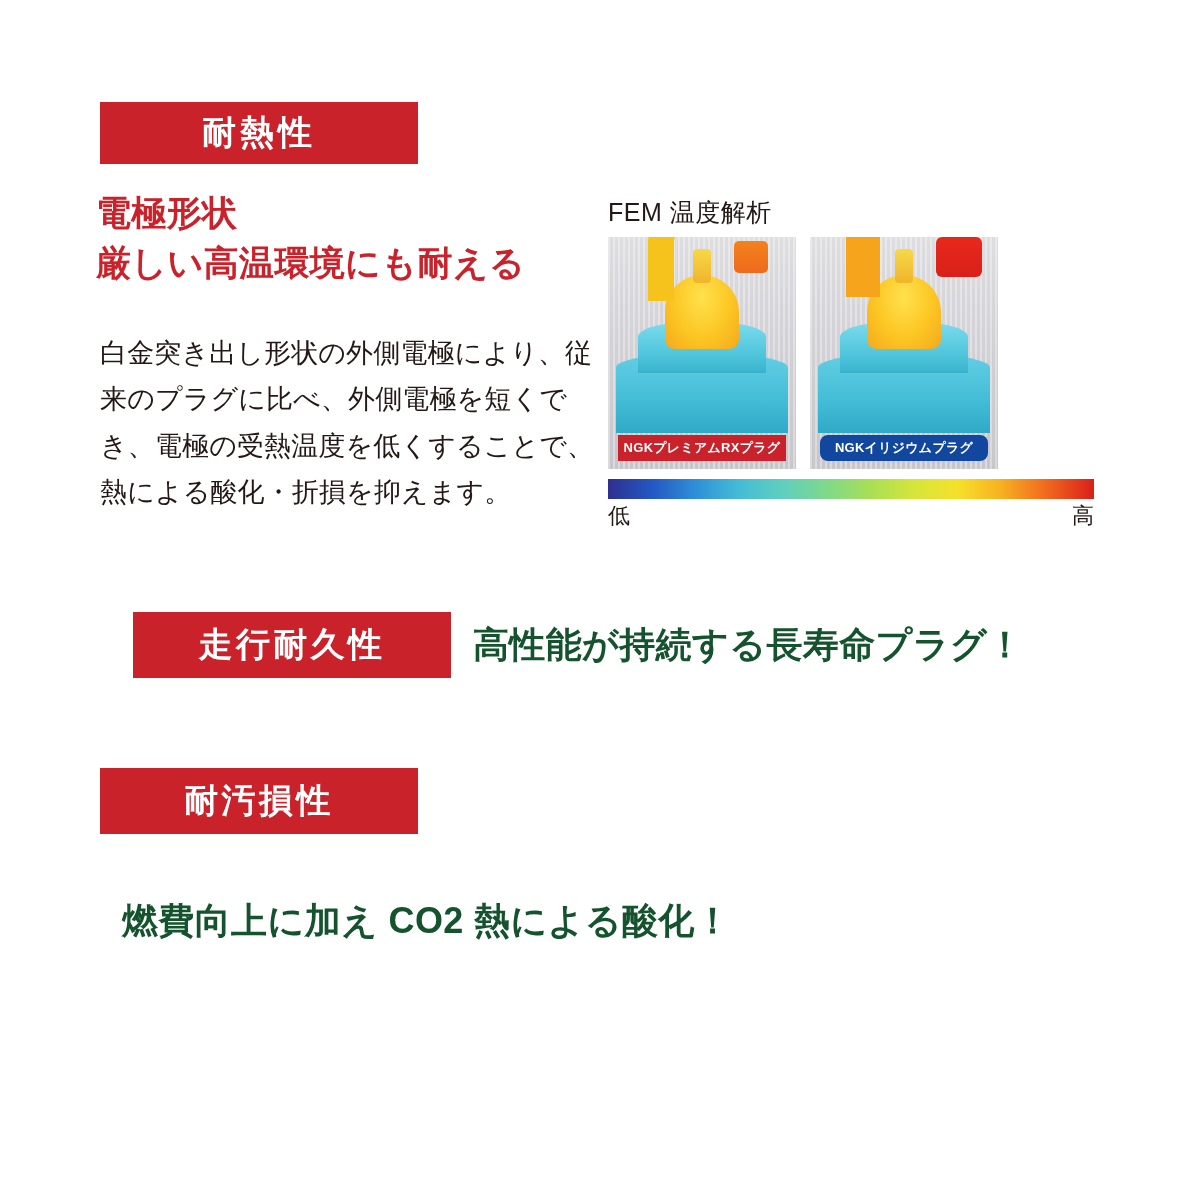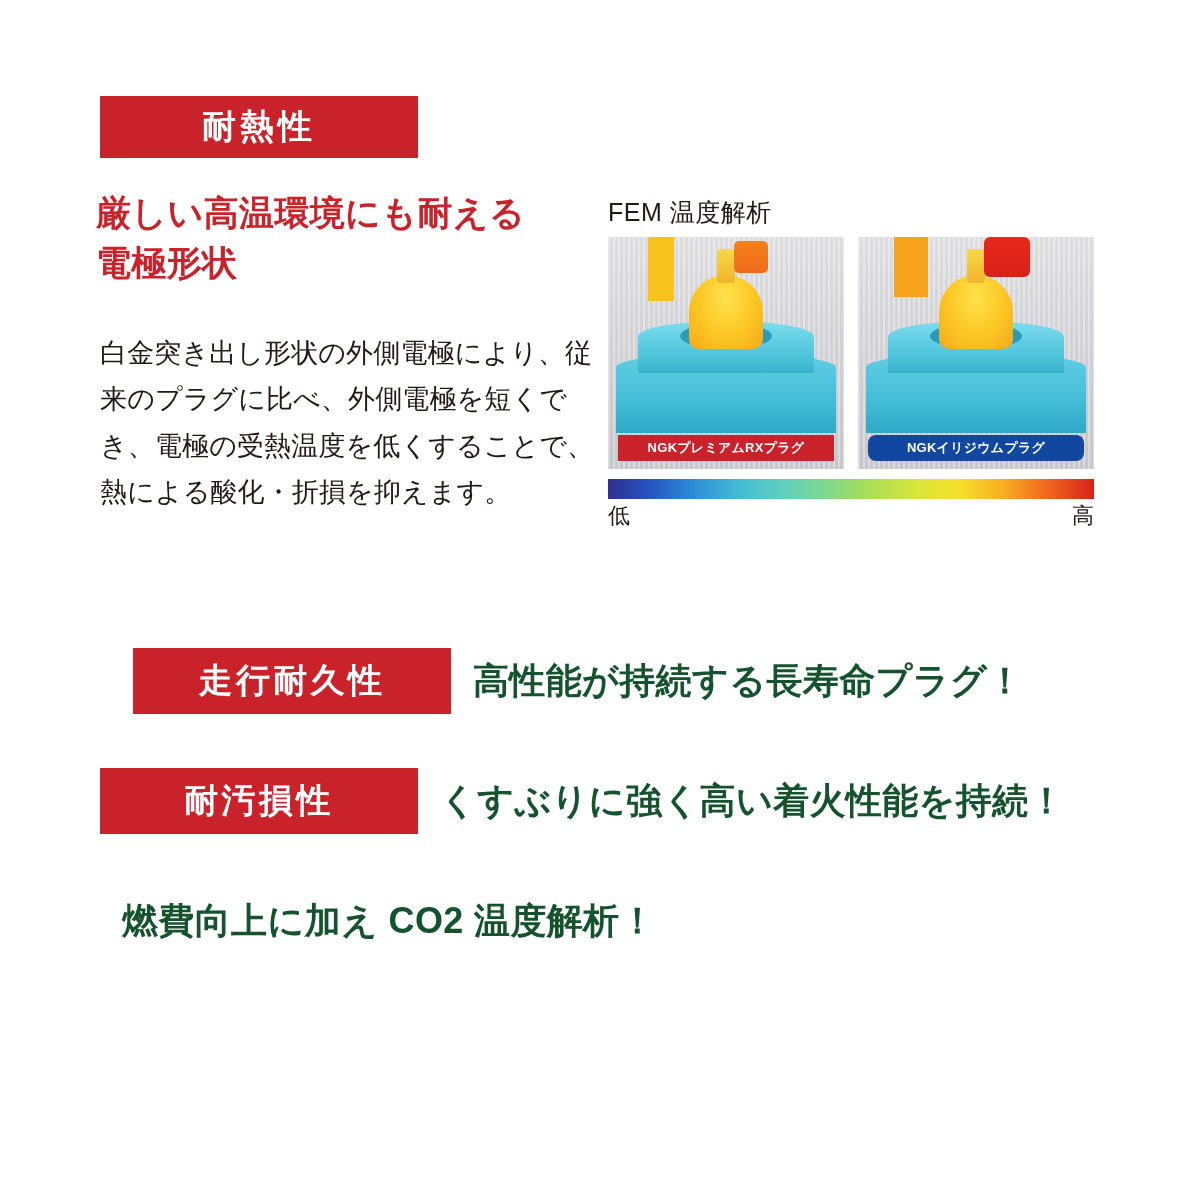--- a/index.html
+++ b/index.html
@@ -26,20 +26,21 @@
 
   .tag {
     background: #c9222a;
     color: #ffffff;
     text-align: center;
     font-weight: bold;
     letter-spacing: 0.12em;
     display: flex;
     align-items: center;
     justify-content: center;
+    margin-top: 6px;
   }
 
   .tag-heat {
     position: absolute;
     left: 100px;
     top: 96px;
     width: 318px;
     height: 62px;
     font-size: 34px;
   }
@@ -78,21 +79,21 @@
     font-size: 25px;
     color: #231815;
     margin-bottom: 8px;
     letter-spacing: 0.02em;
   }
   .fem-images {
     display: flex;
     gap: 14px;
   }
   .fem-panel {
-    width: 236px;
+    width: 188px;
     height: 232px;
     position: relative;
     overflow: hidden;
     background: #d8d8da;
   }
   .fem-bg {
     position: absolute;
     inset: 0;
     background:
       repeating-linear-gradient(90deg, rgba(255,255,255,0.35) 0 2px, rgba(0,0,0,0.0) 2px 5px),
@@ -247,34 +248,34 @@
     flex: none;
   }
   .feature-text {
     margin-left: 22px;
     color: #14532d;
     font-size: 36px;
     font-weight: bold;
     letter-spacing: 0.01em;
     white-space: nowrap;
   }
-  #row-0 { top: 648px; padding-left: 33px; }
+  #row-0 { top: 612px; padding-left: 33px; }
   #row-1 { top: 768px; text-align: center; }
   #row-2 { top: 888px; }
 </style>
 </head>
 <body>
 
 <div class="section-heat">
 
   <div class="tag tag-heat">耐熱性</div>
 
   <div class="lead">
+    <div>電極形状</div>
     <div>厳しい高温環境にも耐える</div>
-    <div>電極形状</div>
   </div>
 
   <div class="body-text">白金突き出し形状の外側電極により、従来のプラグに比べ、外側電極を短くでき、電極の受熱温度を低くすることで、熱による酸化・折損を抑えます。</div>
 
   <div class="fem-wrap">
     <div class="fem-caption">FEM 温度解析</div>
 
     <div class="fem-images">
 
       <div class="fem-panel">
@@ -311,18 +312,17 @@
   </div>
 </div>
 
 <div class="feature-row" id="row-0">
   <div class="feature-tag">走行耐久性</div>
   <div class="feature-text">高性能が持続する長寿命プラグ！</div>
 </div>
 
 <div class="feature-row" id="row-1">
   <div class="feature-tag">耐汚損性</div>
-  <div class="feature-text">くすぶりに強く高い着火性能を持続！</div>
 </div>
 
 <div class="feature-row" id="row-2">
-  <div class="feature-text">燃費向上に加え CO2 温度解析！</div>
+  <div class="feature-text">燃費向上に加え CO2 熱による酸化！</div>
 </div>
 
 </body></html>

